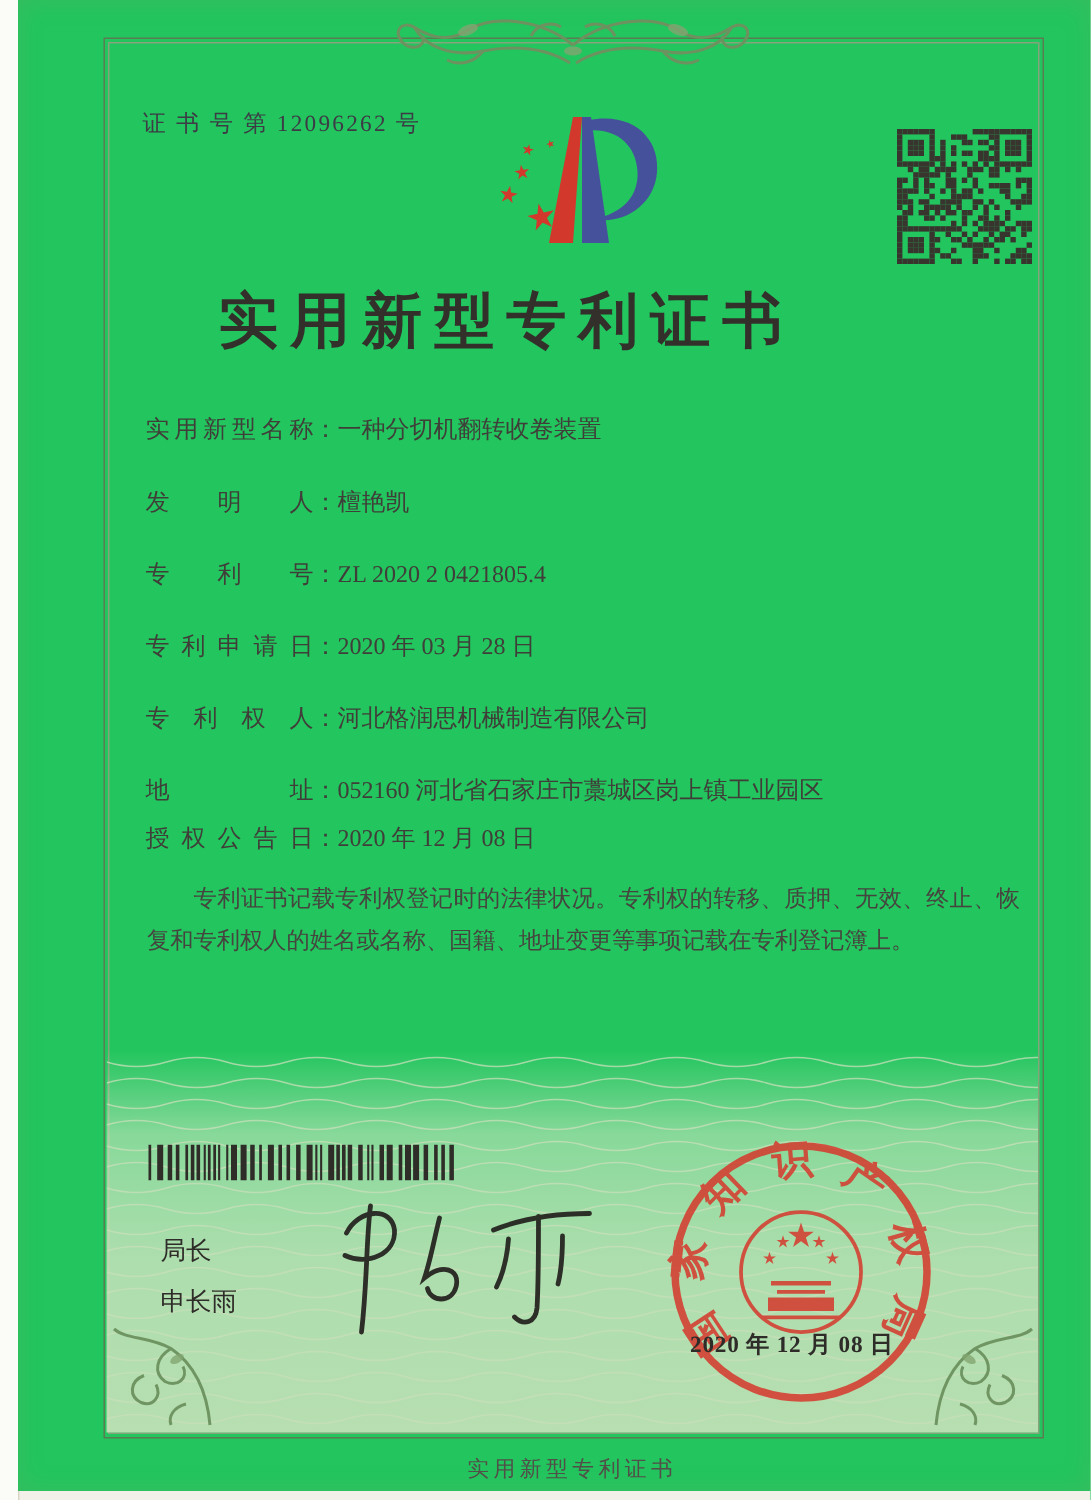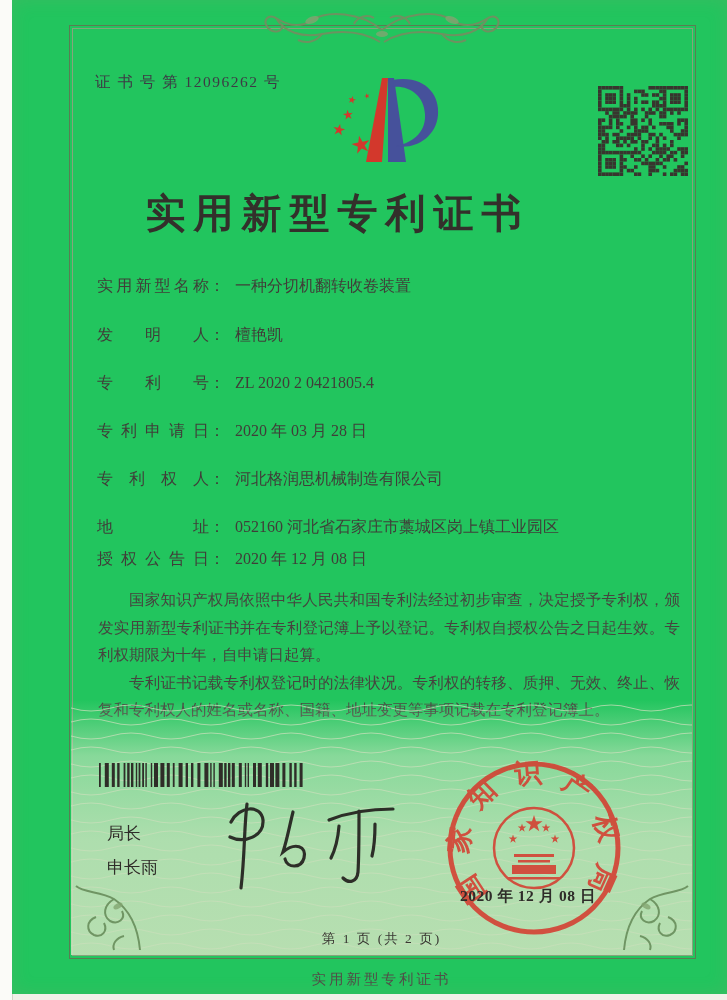--- a/index.html
+++ b/index.html
@@ -22,21 +22,21 @@
   .cert-no{position:absolute;left:83px;top:72px;font-size:15.5px;letter-spacing:1.5px;color:#3d3b45;}
   .logo{position:absolute;left:300px;top:68px;}
   .qr{position:absolute;left:586px;top:86px;}
   .title{
     position:absolute;left:57px;top:186px;width:537px;margin:0;
     text-align:center;font-size:40px;font-weight:700;letter-spacing:8px;color:#33302b;
   }
   .field-row{position:absolute;left:85px;font-size:16px;color:#403e39;white-space:nowrap;}
   .field-label{display:inline-block;width:112px;text-align:justify;text-align-last:justify;vertical-align:bottom;}
   .field-colon{display:inline-block;}
-  .field-value{margin-left:10px;text-align:center;}
+  .field-value{text-align:center;}
   .grant-pair2{position:absolute;left:287px;top:0;}
   .paragraphs{
     position:absolute;left:86px;top:586px;width:582px;
     font-size:15.5px;line-height:27.5px;color:#46443f;text-align:justify;
   }
   .paragraphs p{margin:0;text-indent:2em;}
   .panel{position:absolute;left:59px;top:700px;width:621px;height:255px;overflow:hidden;
     background:linear-gradient(180deg,rgba(224,236,212,0) 0%,rgba(219,233,203,.55) 22%,rgba(213,229,196,.78) 55%,rgba(209,227,191,.85) 100%);}
   .waves{position:absolute;left:0;top:0;opacity:.75;}
   .flourish{position:absolute;}
@@ -447,21 +447,20 @@
   </div>
   <div class="field-row" style="top:517px">
     <span class="field-label">地址</span><span class="field-colon">：</span><span class="field-value">052160 河北省石家庄市藁城区岗上镇工业园区</span>
   </div>
 
   <div class="field-row" style="top:549px">
     <span class="field-label">授权公告日</span><span class="field-colon">：</span><span class="field-value">2020 年 12 月 08 日</span>
   </div>
 
   <div class="paragraphs">
-    <p>国家知识产权局依照中华人民共和国专利法经过初步审查，决定授予专利权，颁发实用新型专利证书并在专利登记簿上予以登记。专利权自授权公告之日起生效。专利权期限为十年，自申请日起算。</p>
     <p>专利证书记载专利权登记时的法律状况。专利权的转移、质押、无效、终止、恢复和专利权人的姓名或名称、国籍、地址变更等事项记载在专利登记簿上。</p>
   </div>
 
   <div class="panel">
     <svg id="waves" class="waves" width="621" height="255" viewBox="0 0 621 255">
         <g fill="none" stroke="#c9dfba" stroke-width="1">
           <path d="M0 8 q 20 6 40 0 t 40 0 t 40 0 t 40 0 t 40 0 t 40 0 t 40 0 t 40 0 t 40 0 t 40 0 t 40 0 t 40 0 t 40 0 t 40 0 t 40 0 t 40 0 t 40 0"></path>
           <path d="M0 22 q 20 -6 40 0 t 40 0 t 40 0 t 40 0 t 40 0 t 40 0 t 40 0 t 40 0 t 40 0 t 40 0 t 40 0 t 40 0 t 40 0 t 40 0 t 40 0 t 40 0 t 40 0"></path>
           <path d="M0 36 q 20 6 40 0 t 40 0 t 40 0 t 40 0 t 40 0 t 40 0 t 40 0 t 40 0 t 40 0 t 40 0 t 40 0 t 40 0 t 40 0 t 40 0 t 40 0 t 40 0 t 40 0"></path>
           <path d="M0 50 q 20 -6 40 0 t 40 0 t 40 0 t 40 0 t 40 0 t 40 0 t 40 0 t 40 0 t 40 0 t 40 0 t 40 0 t 40 0 t 40 0 t 40 0 t 40 0 t 40 0 t 40 0"></path>
@@ -578,16 +577,15 @@
       <use href="#st" transform="translate(121,87) scale(0.45)"></use>
       <rect x="80" y="102" width="40" height="3"></rect>
       <rect x="84" y="108" width="32" height="2.5"></rect>
       <rect x="78" y="113" width="44" height="9"></rect>
       <rect x="74" y="125" width="52" height="2.5"></rect>
     </g>
   </svg>
 
   <div class="seal-date">2020 年 12 月 08 日</div>
 
-  <div class="page-num">第 1 页 (共 2 页)</div>
   <div class="back-note">实用新型专利证书</div>
 
 </div>
 
 </body></html>

